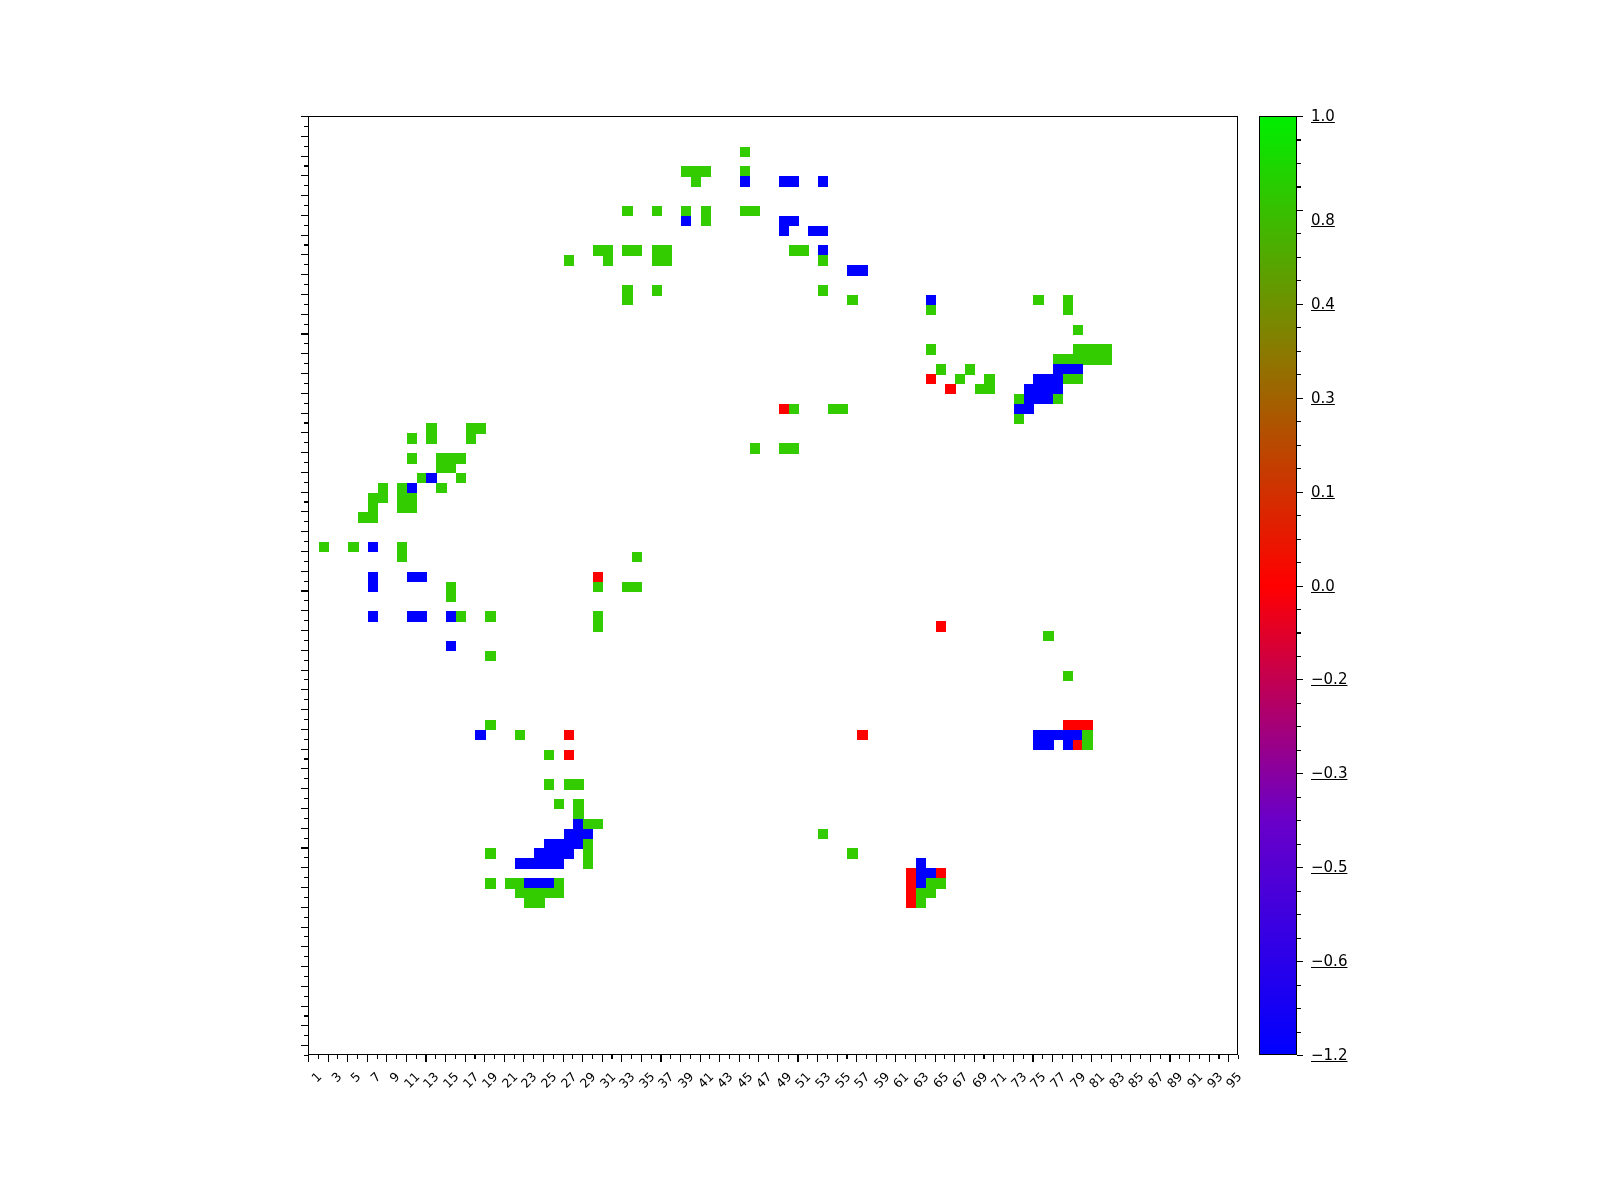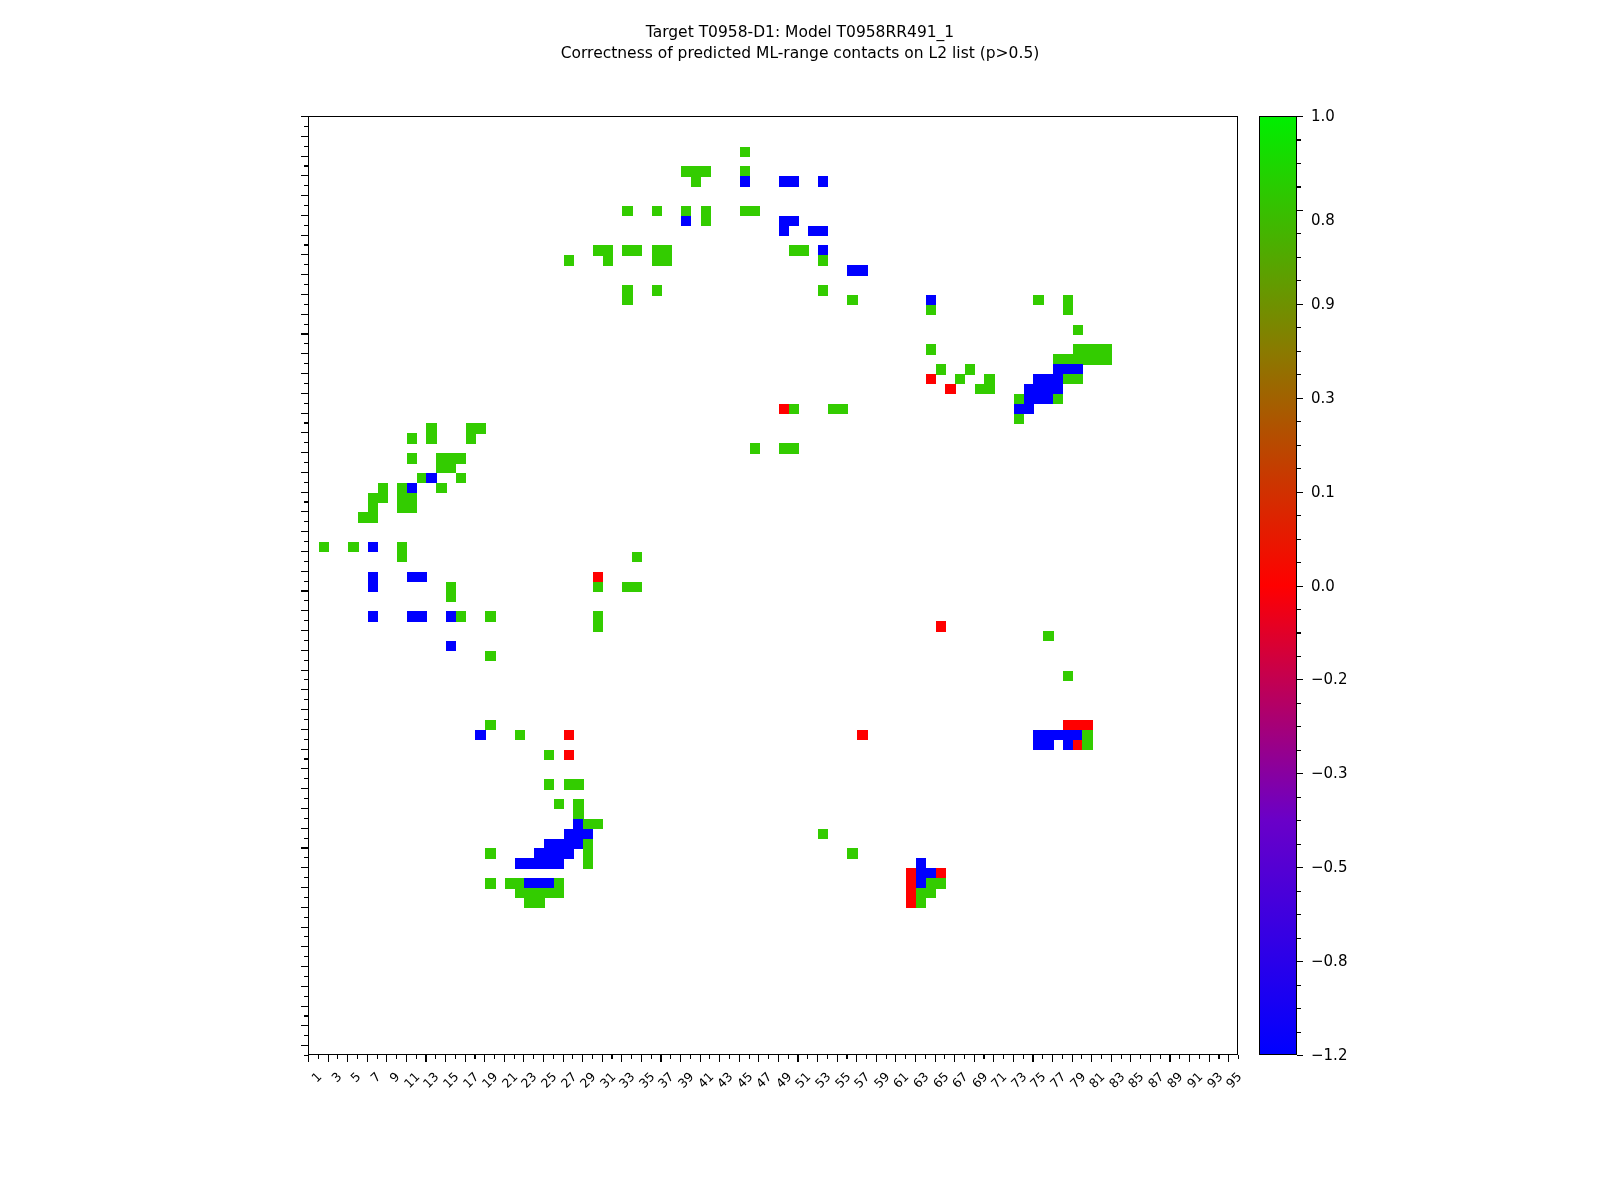--- a/index.html
+++ b/index.html
@@ -78,33 +78,33 @@
     width: 38px; height: 939px;
     border: 1.1px solid #000;
     box-sizing: border-box;
   }
   .cbtick {
     position: absolute;
     left: 52px;
     transform: translateY(-50%);
     font-size: 15px;
     white-space: nowrap;
+    text-decoration: underline;
   }
   .cbtickmark {
     position: absolute;
     left: 38px; width: 6px; height: 1.1px; background: #000;
   }
   .cbtickmark.minor { width: 3.5px; }
 </style>
 </head>
 <body>
 
 <div id="root">
 
-  <div class="suptitle"><span>Target T0958-D1: Model T0958RR491_1</span><br><span>Correctness of predicted ML-range contacts on L2 list (p&gt;0.5)</span></div>
 
 
   <div id="plot-frame">
       <div class="cell" style="left: 430.737px; top: 29.6526px; width: 10.3895px; height: 10.4842px; background: rgb(51, 204, 0);"></div>
       <div class="cell" style="left: 372px; top: 49.4211px; width: 10.3895px; height: 10.4842px; background: rgb(51, 204, 0);"></div>
       <div class="cell" style="left: 381.789px; top: 49.4211px; width: 10.3895px; height: 10.4842px; background: rgb(51, 204, 0);"></div>
       <div class="cell" style="left: 391.579px; top: 49.4211px; width: 10.3895px; height: 10.4842px; background: rgb(51, 204, 0);"></div>
       <div class="cell" style="left: 430.737px; top: 49.4211px; width: 10.3895px; height: 10.4842px; background: rgb(51, 204, 0);"></div>
       <div class="cell" style="left: 381.789px; top: 59.3053px; width: 10.3895px; height: 10.4842px; background: rgb(51, 204, 0);"></div>
       <div class="cell" style="left: 430.737px; top: 59.3053px; width: 10.3895px; height: 10.4842px; background: rgb(0, 0, 255);"></div>
@@ -581,35 +581,35 @@
       <div class="xtickmark minor" style="left: 930px;"></div>
     </div>
 
   <div id="colorbar-wrap">
     <div id="colorbar" style="background: linear-gradient(rgb(0, 238, 0) 0%, rgb(138, 122, 0) 25%, rgb(255, 0, 0) 50%, rgb(106, 0, 200) 75%, rgb(0, 0, 255) 100%);"></div>
   <div class="cbtickmark" style="top: 0px;"></div>
       <div class="cbtick" style="top: 0px;">1.0</div>
       <div class="cbtickmark" style="top: 93.9px;"></div>
       <div class="cbtick" style="top: 104px;">0.8</div>
       <div class="cbtickmark" style="top: 187.8px;"></div>
-      <div class="cbtick" style="top: 187.8px;">0.9</div>
+      <div class="cbtick" style="top: 187.8px;">0.4</div>
       <div class="cbtickmark" style="top: 281.7px;"></div>
       <div class="cbtick" style="top: 281.7px;">0.3</div>
       <div class="cbtickmark" style="top: 375.6px;"></div>
       <div class="cbtick" style="top: 375.6px;">0.1</div>
       <div class="cbtickmark" style="top: 469.5px;"></div>
       <div class="cbtick" style="top: 469.5px;">0.0</div>
       <div class="cbtickmark" style="top: 563.4px;"></div>
       <div class="cbtick" style="top: 563.4px;">−0.2</div>
       <div class="cbtickmark" style="top: 657.3px;"></div>
       <div class="cbtick" style="top: 657.3px;">−0.3</div>
       <div class="cbtickmark" style="top: 751.2px;"></div>
       <div class="cbtick" style="top: 751.2px;">−0.5</div>
       <div class="cbtickmark" style="top: 845.1px;"></div>
-      <div class="cbtick" style="top: 845.1px;">−0.8</div>
+      <div class="cbtick" style="top: 845.1px;">−0.6</div>
       <div class="cbtickmark" style="top: 939px;"></div>
       <div class="cbtick" style="top: 939px;">−1.2</div>
       <div class="cbtickmark minor" style="top: 23.475px;"></div>
       <div class="cbtickmark minor" style="top: 46.95px;"></div>
       <div class="cbtickmark minor" style="top: 70.425px;"></div>
       <div class="cbtickmark minor" style="top: 117.375px;"></div>
       <div class="cbtickmark minor" style="top: 140.85px;"></div>
       <div class="cbtickmark minor" style="top: 164.325px;"></div>
       <div class="cbtickmark minor" style="top: 211.275px;"></div>
       <div class="cbtickmark minor" style="top: 234.75px;"></div>

